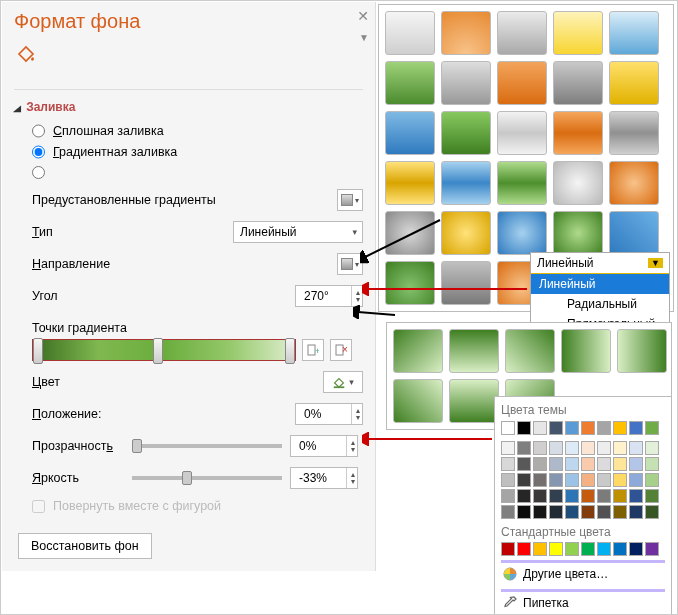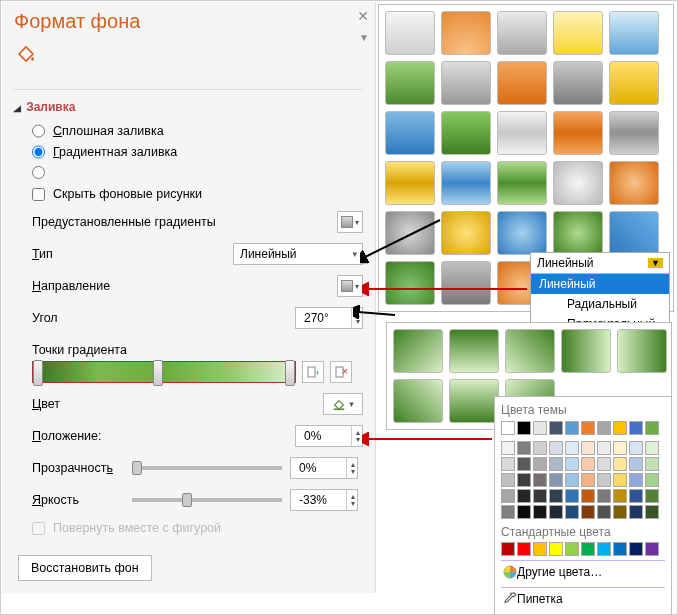--- a/index.html
+++ b/index.html
@@ -71,21 +71,21 @@
 .dir-sw { border:1px solid #bbb; border-radius:3px;}
 
 
 .color-pop { position: absolute; left: 494px; top: 396px; width: 178px; background:#fff; border:1px solid #bbb; padding:6px 6px 4px 6px; font-size:12px;}
 .cp-title { color:#777; margin-bottom:4px;}
 .theme-row { display:grid; grid-template-columns: repeat(10, 14px); gap:2px; margin-bottom:2px;}
 .theme-row.first { margin-bottom:6px;}
 .csw { width:14px; height:14px; border:1px solid #aaa;}
 .std-title { color:#777; margin:6px 0 3px 0;}
 .std-row { display:grid; grid-template-columns: repeat(10, 14px); gap:2px;}
-.cp-item { display:flex; align-items:center; padding:4px 2px; border-top:1px solid #c4b5fd; margin-top:4px;}
+.cp-item { display:flex; align-items:center; gap:6px; padding:4px 2px; border-top:3px solid #c4b5fd; margin-top:4px;}
 .cp-item svg, .cp-item .ic { width:14px; height:14px;}
 
 
 .ann-arrow { position:absolute; pointer-events:none; }
 .red { stroke:#c00; fill:#c00; }
 .black { stroke:#000; fill:#000; }
 
 
 </style>
 </head>
@@ -108,24 +108,20 @@
           <span><span class="u">С</span><span>плошная заливка</span></span>
         </label>
       <label class="radio-row">
           <input type="radio" name="fill" checked="" style="">
           <span><span class="u">Г</span><span>радиентная заливка</span></span>
         </label>
       <label class="radio-row">
           <input type="radio" name="fill" style="">
         </label>
     </div>
-    <label class="chk-row">
-        <input type="checkbox" style="">
-        <span>Скрыть фоновые рисунки</span>
-      </label>
 
     <div class="field">
       <span class="label">Предустановленные градиенты</span>
       <span class="dd-btn">
           <span class="sq"></span>
           <span class="tri">▾</span>
         </span>
     </div>
     <div class="field">
       <span class="label"><span class="u">Т</span><span>ип</span></span>

